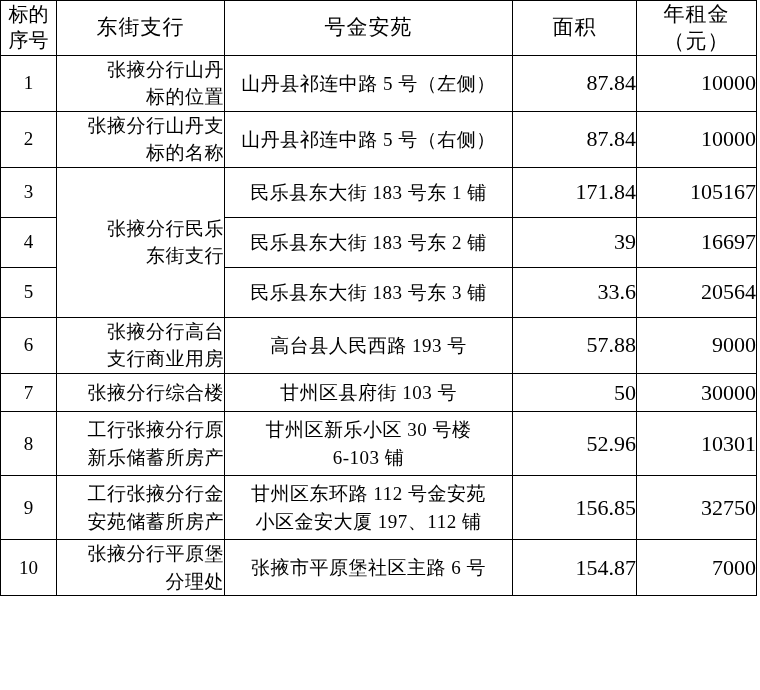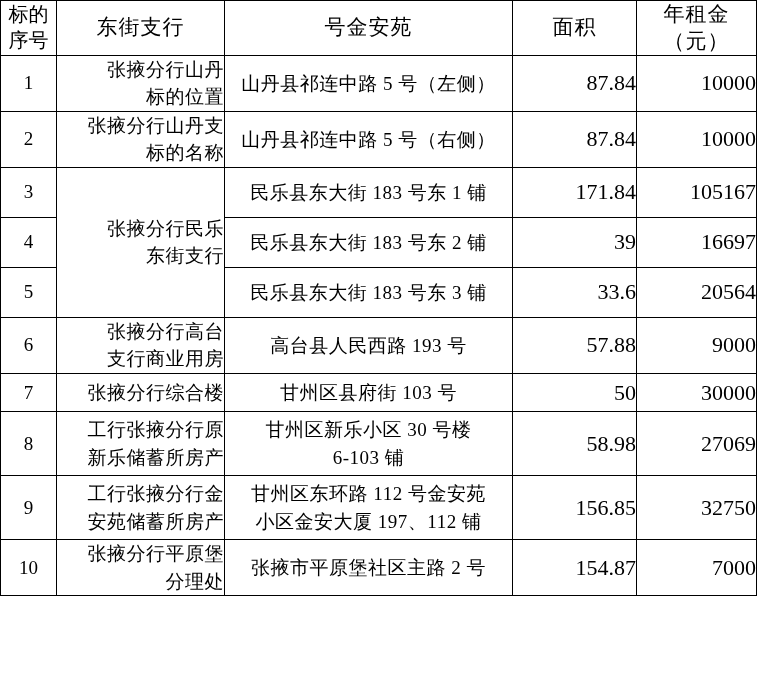--- a/index.html
+++ b/index.html
@@ -185,22 +185,22 @@
     <tr class="r-tall">
       <td class="cell-idx">8</td>
       <td class="cell-name">
         <span class="line2">工行张掖分行原</span>
         <span class="line2">新乐储蓄所房产</span>
       </td>
       <td class="cell-loc">
         <span class="line2">甘州区新乐小区 30 号楼</span>
         <span class="line2">6-103 铺</span>
       </td>
-      <td class="cell-num">58.98</td>
-      <td class="cell-num">27069</td>
+      <td class="cell-num">52.96</td>
+      <td class="cell-num">10301</td>
     </tr>
 
     <tr class="r-tall">
       <td class="cell-idx">9</td>
       <td class="cell-name">
         <span class="line2">工行张掖分行金</span>
         <span class="line2">安苑储蓄所房产</span>
       </td>
       <td class="cell-loc">
         <span class="line2">甘州区东环路 112 号金安苑</span>
@@ -210,20 +210,20 @@
       <td class="cell-num">32750</td>
     </tr>
 
     <tr class="r-short">
       <td class="cell-idx">10</td>
       <td class="cell-name">
         <span class="line2">张掖分行平原堡</span>
         <span class="line2">分理处</span>
       </td>
       <td class="cell-loc">
-        <span class="line2">张掖市平原堡社区主路 2 号</span>
+        <span class="line2">张掖市平原堡社区主路 6 号</span>
       </td>
       <td class="cell-num">154.87</td>
       <td class="cell-num">7000</td>
     </tr>
 
   </tbody>
 </table>
 
 </body></html>

